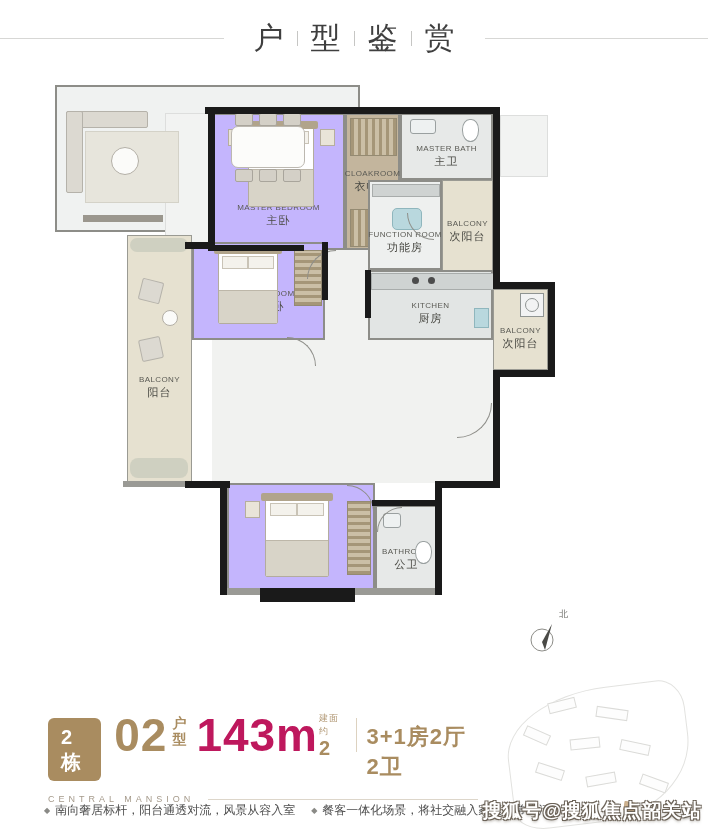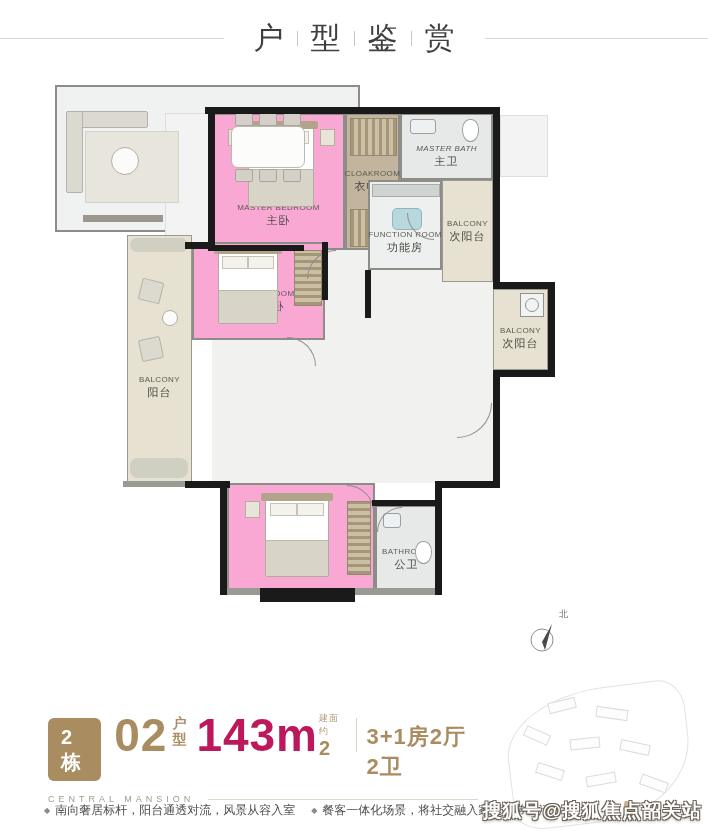--- a/index.html
+++ b/index.html
@@ -14,21 +14,21 @@
   .title-sep{width:1px;height:15px;background:#c6c6c4;margin:0 13px;}
 
   
   .plan{position:absolute;left:55px;top:85px;width:560px;height:600px;}
   .room,.underlay,.ext{position:absolute;box-sizing:border-box;}
   .underlay{background:#f1f2f0;}
   .ext{background:#f2f3f2;border:1px solid #dddedd;}
   .room{border:2px solid #8d8d88;display:flex;flex-direction:column;align-items:center;justify-content:center;gap:1px;z-index:3;}
   .rl-en{font-size:8px;letter-spacing:.4px;color:#5a5a54;white-space:nowrap;}
   .rl-zh{font-size:11px;color:#4a4a44;white-space:nowrap;letter-spacing:1px;}
-  .wood{background:#f9a8d4;}
+  .wood{background:#c4b5fd;}
   .wood2{background:#c3b59d;}
   .bath{background:#e7e9e8;}
   .mar{background:#eef0ef;}
   .kit{background:#e2e5e4;}
   .balc{background:#e6e1d0;border:1.5px solid #9a9a93;}
   .ld{background:#f0f2f1;border:2px solid #8d8d88;display:flex;align-items:flex-end;z-index:3;}
   .ld .lbl{flex:1;display:flex;flex-direction:column;align-items:center;gap:1px;margin-bottom:28px;}
 
   .wall{position:absolute;background:#1a1a1a;z-index:6;}
   .wallg{position:absolute;background:#9a9a95;z-index:5;}
@@ -138,21 +138,21 @@
     <div class="room wood2" style="left:290px;top:28px;width:55px;height:137px;">
       <div class="furn wrd" style="left:3px;top:3px;width:45px;height:36px;"></div>
       <div class="furn wrd" style="left:3px;top:94px;width:45px;height:36px;"></div>
       <span class="rl-en">CLOAKROOM</span>
       <span class="rl-zh">衣帽间</span>
     </div>
 
     <div class="room bath" style="left:345px;top:28px;width:93px;height:67px;">
       <div class="furn basin" style="left:8px;top:4px;width:24px;height:13px;"></div>
       <div class="furn wc" style="left:60px;top:4px;width:15px;height:21px;"></div>
-      <span class="rl-en" style="margin-top:20px;font-style:italic;">MASTER BATH</span>
+      <span class="rl-en" style="margin-top:20px;">MASTER BATH</span>
       <span class="rl-zh">主卫</span>
     </div>
 
     <div class="room mar" style="left:313px;top:95px;width:74px;height:90px;">
       <div class="furn counter" style="left:2px;top:2px;width:66px;height:11px;"></div>
       <div class="furn sinkb" style="left:22px;top:26px;width:28px;height:20px;border-radius:5px;"></div>
       <span class="rl-en" style="margin-top:34px;">FUNCTION ROOM</span>
       <span class="rl-zh">功能房</span>
     </div>
 
@@ -166,20 +166,28 @@
         <span class="hb"></span>
           <span class="pl l"></span>
           <span class="pl r"></span>
           <span class="dv"></span>
       </div>
       <div class="furn wrdv" style="left:100px;top:6px;width:26px;height:54px;"></div>
       <span class="rl-en" style="margin-top:20px;margin-left:28px;">BEDROOM</span>
       <span class="rl-zh" style="margin-left:28px;">次卧</span>
     </div>
 
+    <div class="room kit" style="left:313px;top:185px;width:125px;height:70px;">
+      <div class="furn counter" style="left:1px;top:1px;width:121px;height:15px;"></div>
+      <div class="furn burner" style="left:42px;top:5px;width:7px;height:7px;"></div>
+      <div class="furn burner" style="left:58px;top:5px;width:7px;height:7px;"></div>
+      <div class="furn sinkb" style="left:104px;top:36px;width:13px;height:18px;"></div>
+      <span class="rl-en" style="margin-top:16px;">KITCHEN</span>
+      <span class="rl-zh">厨房</span>
+    </div>
 
     <div class="room balc" style="left:438px;top:204px;width:55px;height:81px;">
       <div class="furn washer" style="left:26px;top:3px;width:22px;height:22px;"></div>
       <span class="rl-en" style="margin-top:18px;">BALCONY</span>
       <span class="rl-zh">次阳台</span>
     </div>
 
     <div class="room balc" style="left:72px;top:150px;width:65px;height:248px;">
       <div class="furn plant" style="left:2px;top:2px;width:58px;height:14px;"></div>
       <div class="furn sofa" style="left:12px;top:44px;width:20px;height:20px;transform:rotate(14deg);"></div>

